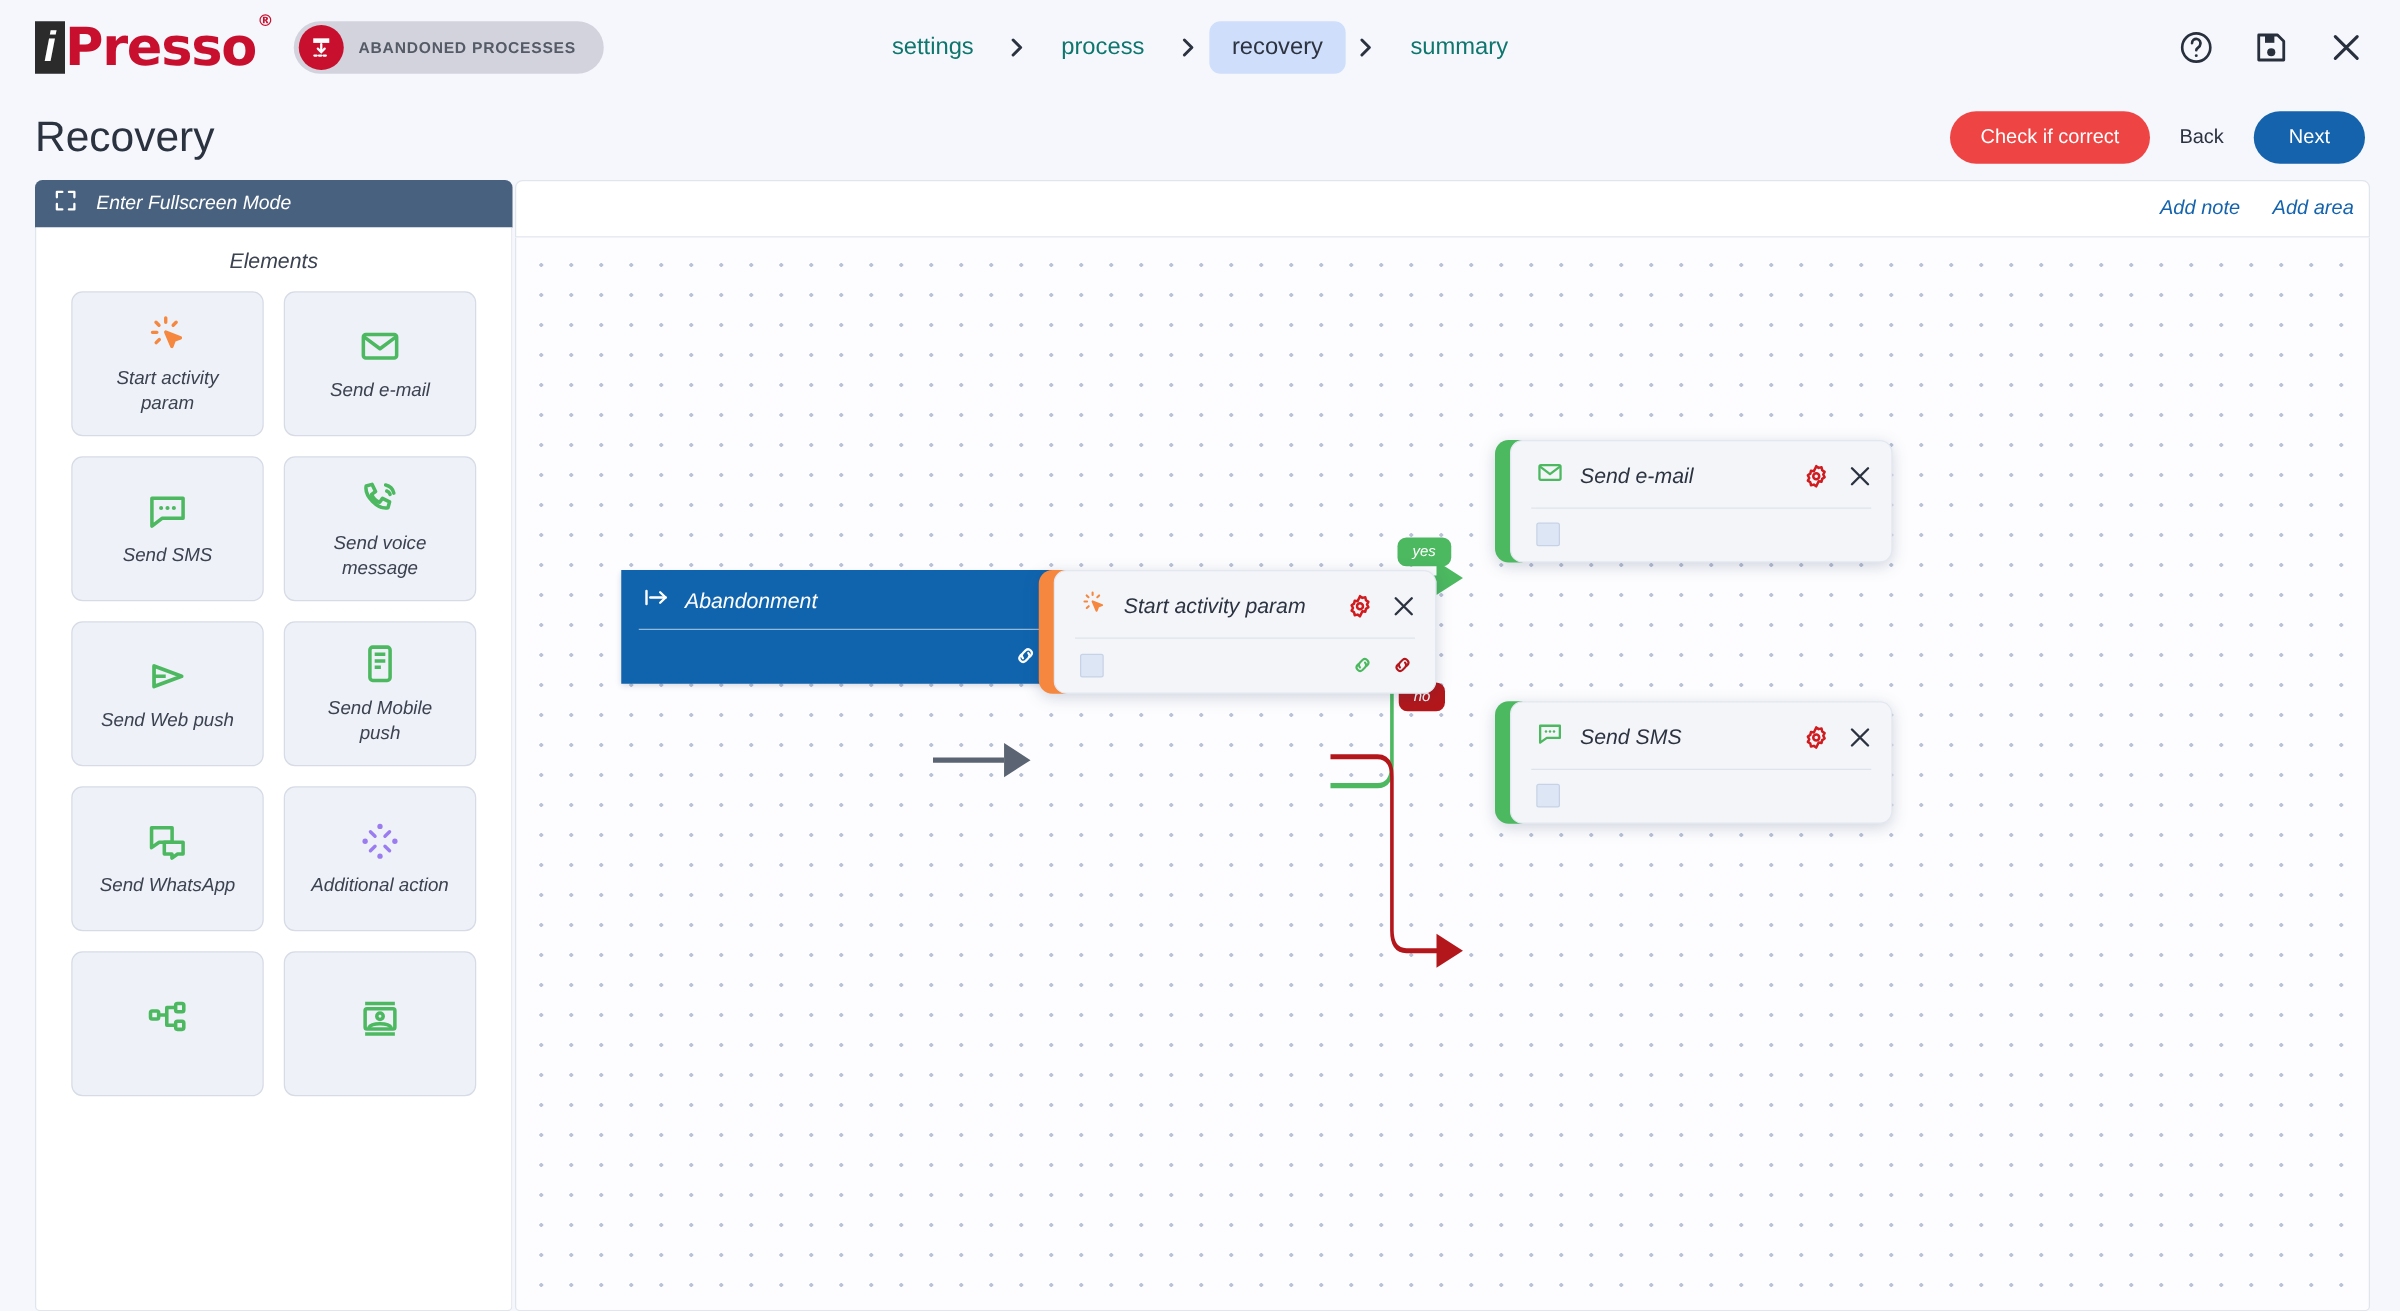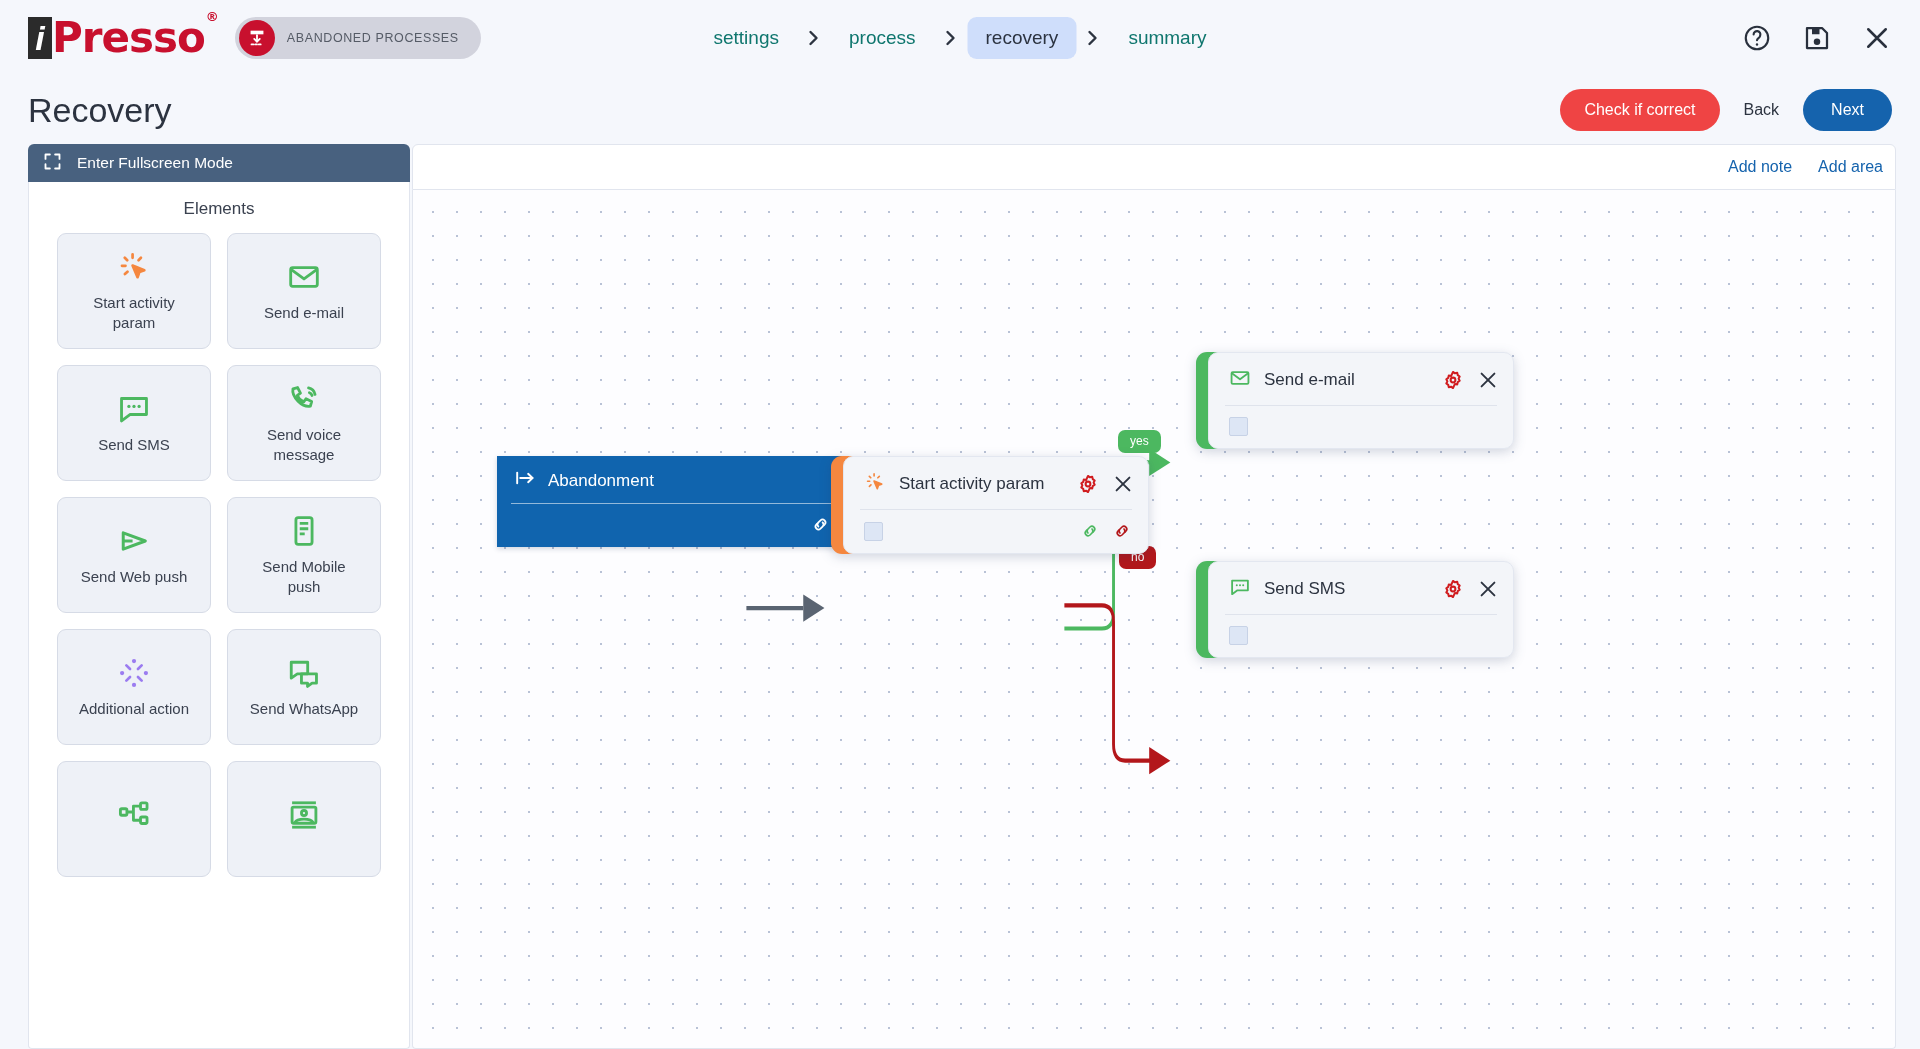--- a/index.html
+++ b/index.html
@@ -39,21 +39,21 @@
     display: flex; align-items: center; gap: 12px;
     background: #d2d3dd; border-radius: 30px;
     height: 42px; padding: 0 22px 0 4px;
     margin-left: 18px;
   }
   .module-badge {
     width: 36px; height: 36px; border-radius: 50%;
     background: #c8102e; display: flex; align-items: center; justify-content: center;
   }
   .module-label {
-    font-size: 12.5px; color: #555b66; letter-spacing: 0.6px; font-weight: 400; text-align: right;
+    font-size: 12.5px; color: #555b66; letter-spacing: 0.6px; font-weight: 700; text-align: right;
   }
 
   .breadcrumb {
     position: absolute; left: 50%; transform: translateX(-50%);
     display: flex; align-items: center; gap: 2px;
   }
   .crumb {
     font-size: 19px; color: #0f766e; padding: 10px 18px;
     border-radius: 9px; white-space: nowrap;
   }
@@ -91,20 +91,21 @@
   .btn-next {
     background: #1563ad; color: #fff; border: none;
     border-radius: 22px; padding: 12px 28px;
     font-size: 16px; font-family: inherit; cursor: pointer;
   }
 
   
   .body-wrap {
     display: flex; padding: 0 24px 0 28px; gap: 0;
     height: calc(1049px - 76px - 68px);
+    font-style: italic;
   }
 
   
   .sidebar {
     width: 382px; flex: 0 0 382px;
     display: flex; flex-direction: column;
   }
   .fullscreen-bar {
     background: #48617f; color: #fff;
     height: 38px; display: flex; align-items: center; gap: 14px;
@@ -369,39 +370,39 @@
             <svg width="34" height="34" viewBox="0 0 24 24" fill="none" stroke="#4cb860" stroke-width="2" stroke-linejoin="round">
               <rect x="6.3" y="2.6" width="11.4" height="18.8" rx="1.6"></rect>
               <path d="M9 6.6h6M9 10.4h6M9 14h3.5"></path>
             </svg>
           </span>
           <span class="lbl">Send Mobile push</span>
         </div>
 
         <div class="el-card">
           <span class="ico">
+            <svg width="34" height="34" viewBox="0 0 24 24" fill="none" stroke="#4cb860" stroke-width="2" stroke-linejoin="round">
+              <path d="M3 4.4h11.6v8.2H7.3L3 15.6z"></path>
+              <path d="M10.2 12.6h10.6v6.6h-3.1l-3.2 2.3v-2.3h-4.3z"></path>
+            </svg>
+          </span>
+          <span class="lbl">Send WhatsApp</span>
+        </div>
+
+        <div class="el-card">
+          <span class="ico">
             <svg width="34" height="34" viewBox="0 0 24 24" fill="#9b7cf0" stroke="#9b7cf0" stroke-width="1.9" stroke-linecap="round">
               <circle cx="12" cy="3.6" r="1.5" stroke="none"></circle>
               <circle cx="12" cy="20.4" r="1.5" stroke="none"></circle>
               <circle cx="3.6" cy="12" r="1.5" stroke="none"></circle>
               <circle cx="20.4" cy="12" r="1.5" stroke="none"></circle>
               <path d="M6.6 6.6l2.6 2.6M17.4 17.4l-2.6-2.6M6.6 17.4l2.6-2.6M17.4 6.6l-2.6 2.6"></path>
             </svg>
           </span>
           <span class="lbl">Additional action</span>
-        </div>
-
-        <div class="el-card">
-          <span class="ico">
-            <svg width="34" height="34" viewBox="0 0 24 24" fill="none" stroke="#4cb860" stroke-width="2" stroke-linejoin="round">
-              <path d="M3 4.4h11.6v8.2H7.3L3 15.6z"></path>
-              <path d="M10.2 12.6h10.6v6.6h-3.1l-3.2 2.3v-2.3h-4.3z"></path>
-            </svg>
-          </span>
-          <span class="lbl">Send WhatsApp</span>
         </div>
 
         <div class="el-card">
           <span class="ico">
             <svg width="34" height="34" viewBox="0 0 24 24" fill="none" stroke="#4cb860" stroke-width="2" stroke-linejoin="round">
               <rect x="2.4" y="7.6" width="4.6" height="4.6" rx="1"></rect>
               <rect x="16.6" y="3.4" width="4.6" height="4.6" rx="1"></rect>
               <rect x="16.6" y="13.4" width="4.6" height="4.6" rx="1"></rect>
               <path d="M7 9.9h4.6V5.7h5M11.6 9.9v5.8h5"></path>
             </svg>

